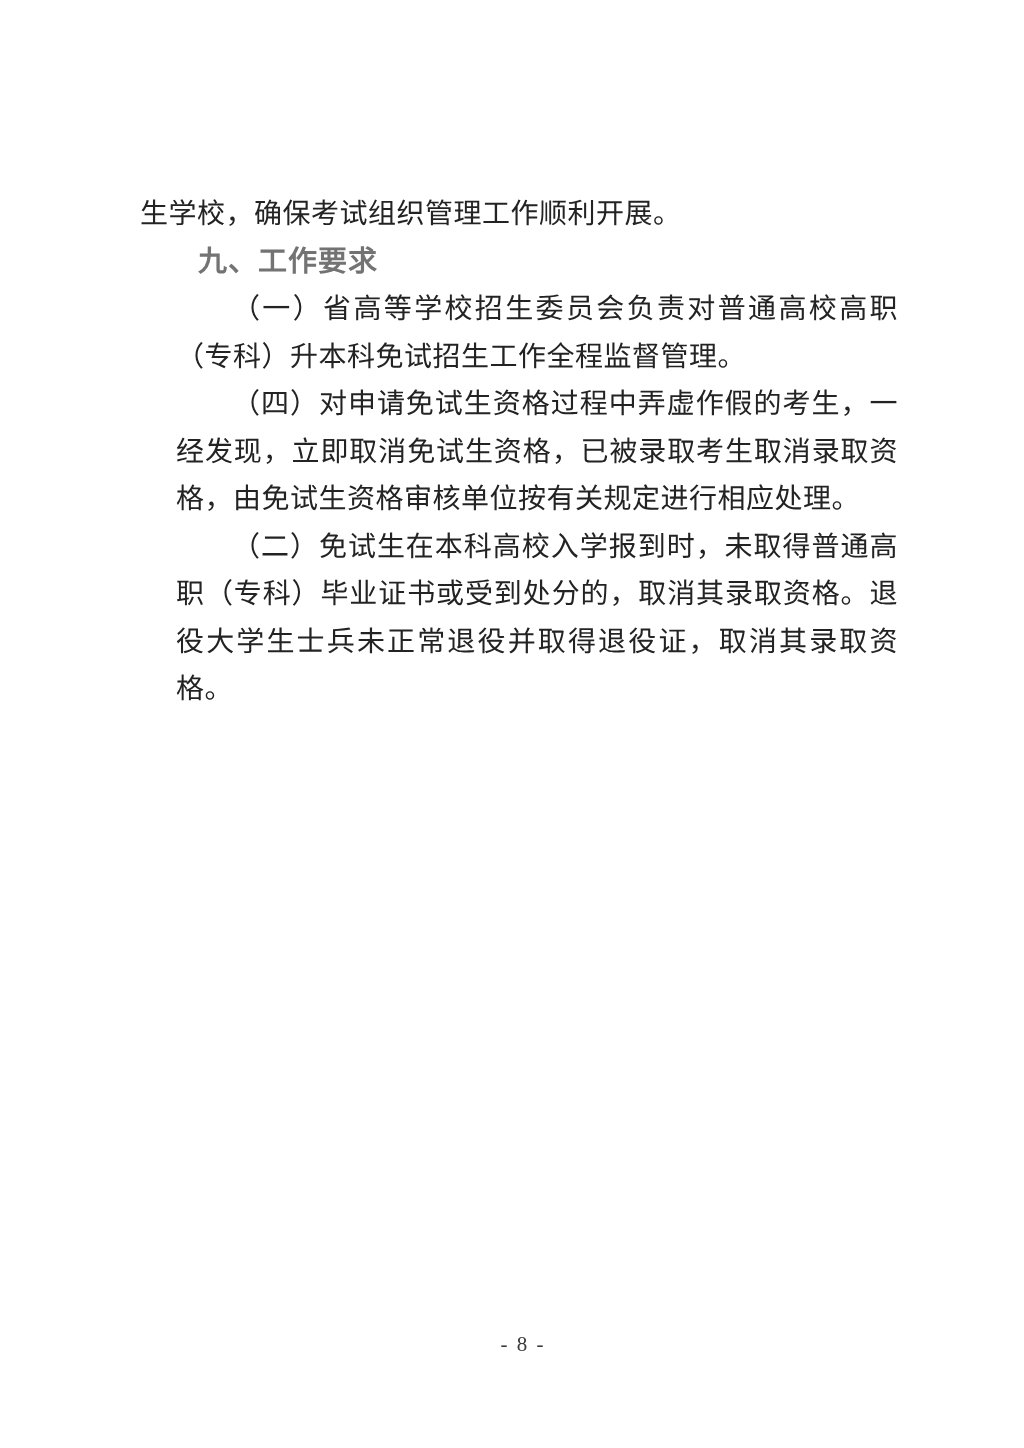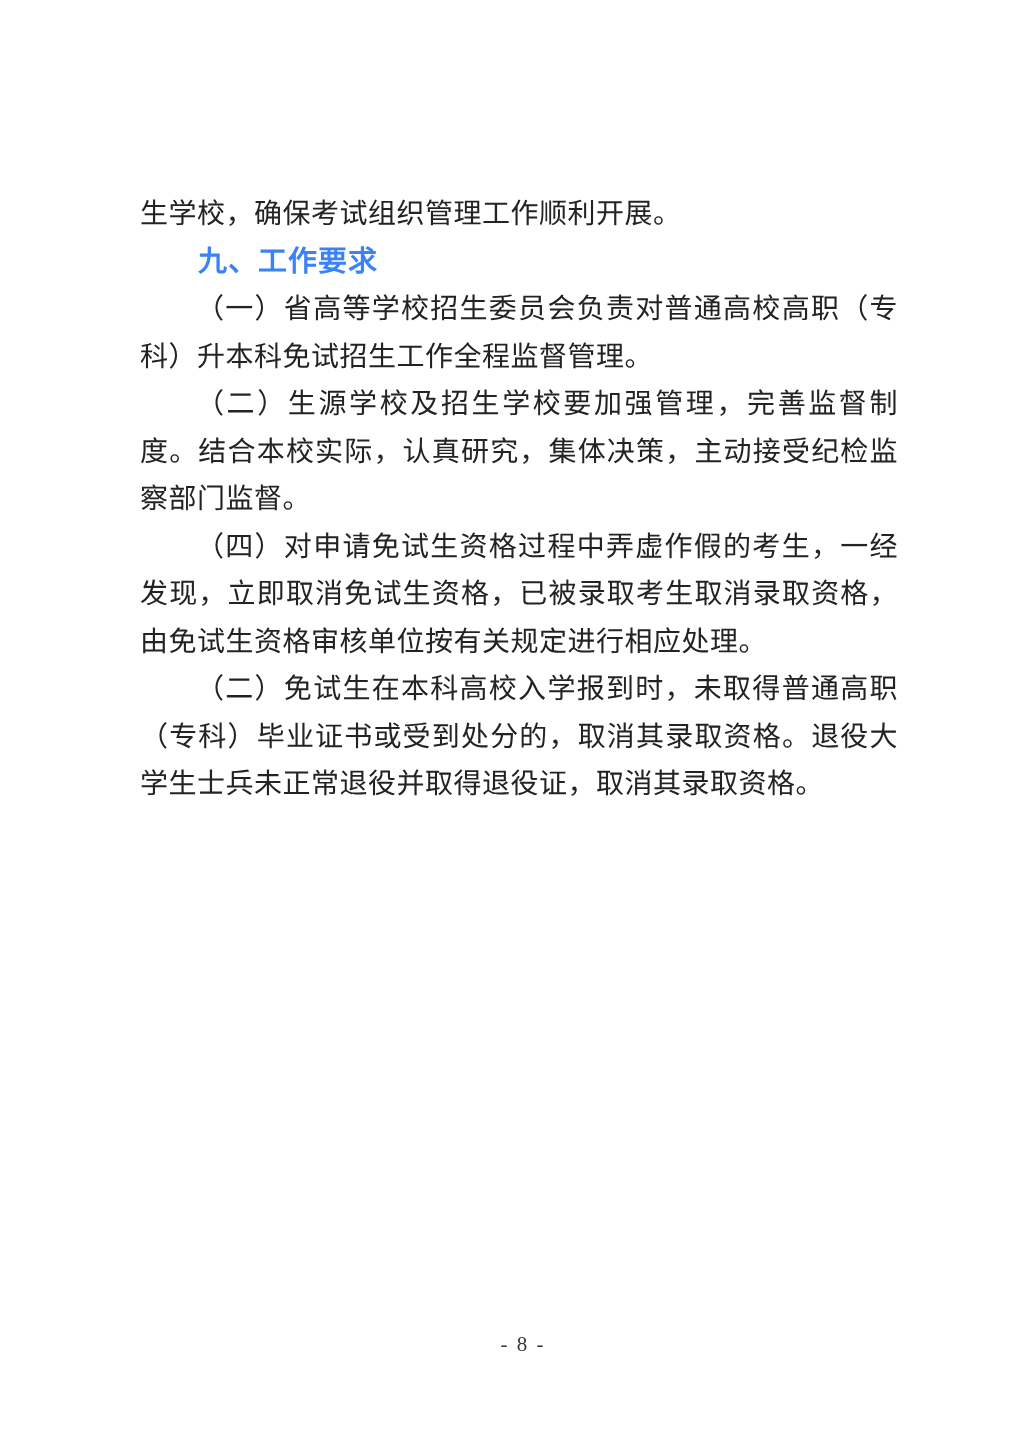--- a/index.html
+++ b/index.html
@@ -27,31 +27,32 @@
     text-align: justify;
     text-justify: inter-character;
     letter-spacing: 0.5px;
   }
   .block {
     margin: 0;
     padding: 0;
   }
   .block.paragraph {
     text-indent: 2em;
+    margin-left: 36px;
   }
   .block.continuation {
     text-indent: 0;
   }
   .block.heading {
     text-indent: 2em;
     text-align: left;
     font-weight: bold;
     font-family: "Liberation Sans", sans-serif;
     font-size: 29px;
-    color: #3b82f6;
+    color: #737373;
     letter-spacing: 1px;
   }
   .footer {
     position: absolute;
     left: 0;
     top: 1332px;
     width: 100%;
     text-align: center;
     font-size: 21px;
     color: #3a3a3a;
@@ -61,18 +62,17 @@
 </style>
 </head>
 <body>
 
 <div class="page">
   <div class="content">
 
   <div class="block continuation">生学校，确保考试组织管理工作顺利开展。</div>
       <div class="block heading">九、工作要求</div>
       <div class="block paragraph">（一）省高等学校招生委员会负责对普通高校高职（专科）升本科免试招生工作全程监督管理。</div>
-      <div class="block paragraph">（二）生源学校及招生学校要加强管理，完善监督制度。结合本校实际，认真研究，集体决策，主动接受纪检监察部门监督。</div>
       <div class="block paragraph">（四）对申请免试生资格过程中弄虚作假的考生，一经发现，立即取消免试生资格，已被录取考生取消录取资格，由免试生资格审核单位按有关规定进行相应处理。</div>
       <div class="block paragraph">（二）免试生在本科高校入学报到时，未取得普通高职（专科）毕业证书或受到处分的，取消其录取资格。退役大学生士兵未正常退役并取得退役证，取消其录取资格。</div>
     </div>
   <div class="footer">- 8 -</div>
 </div>
 
 </body></html>

